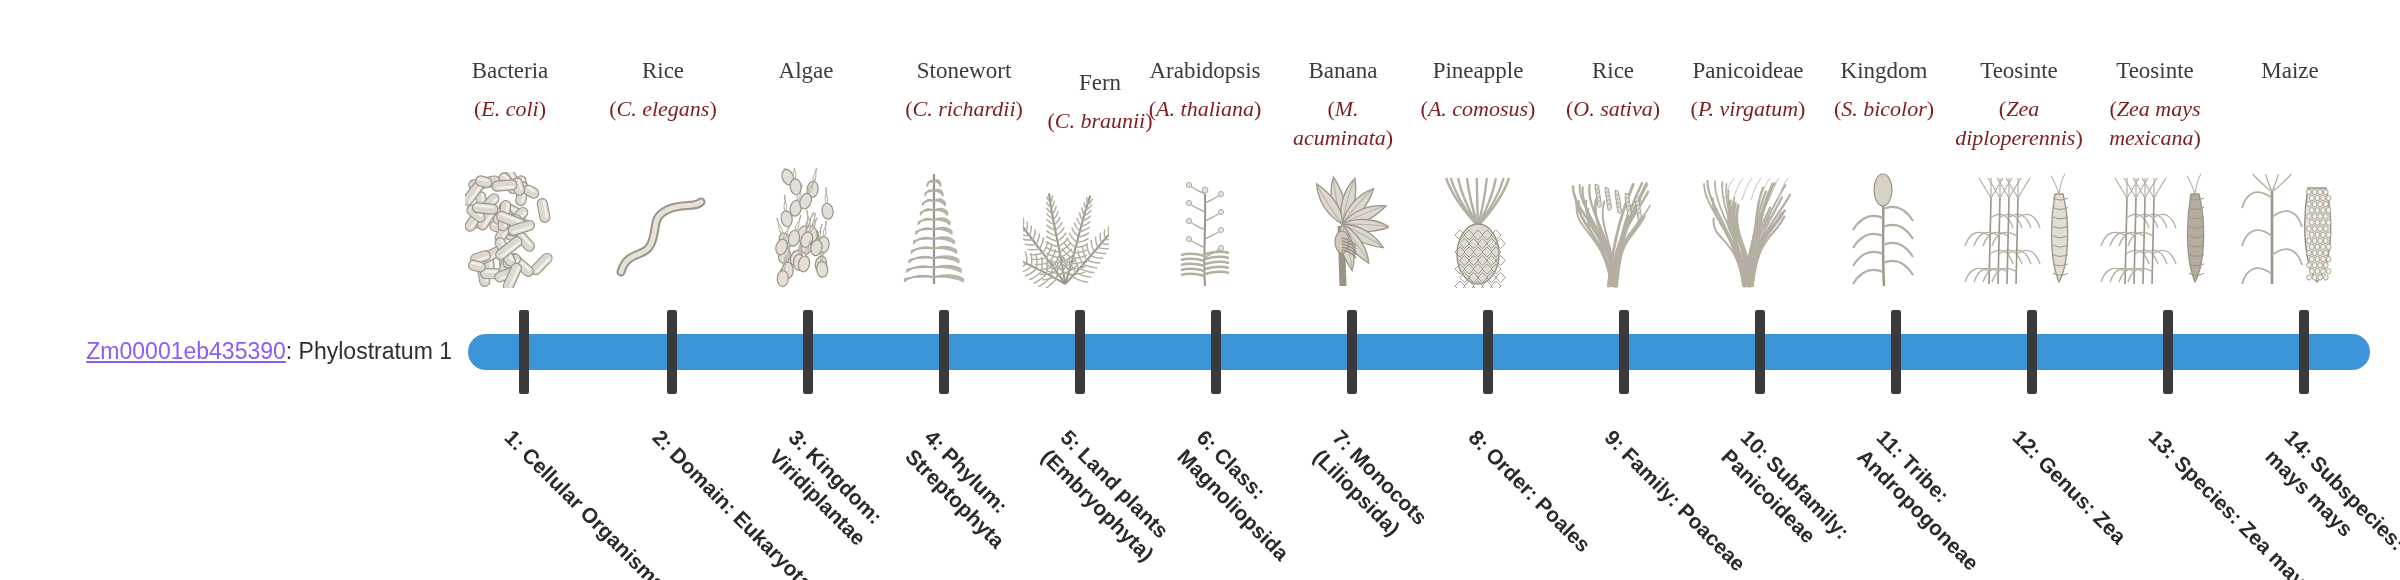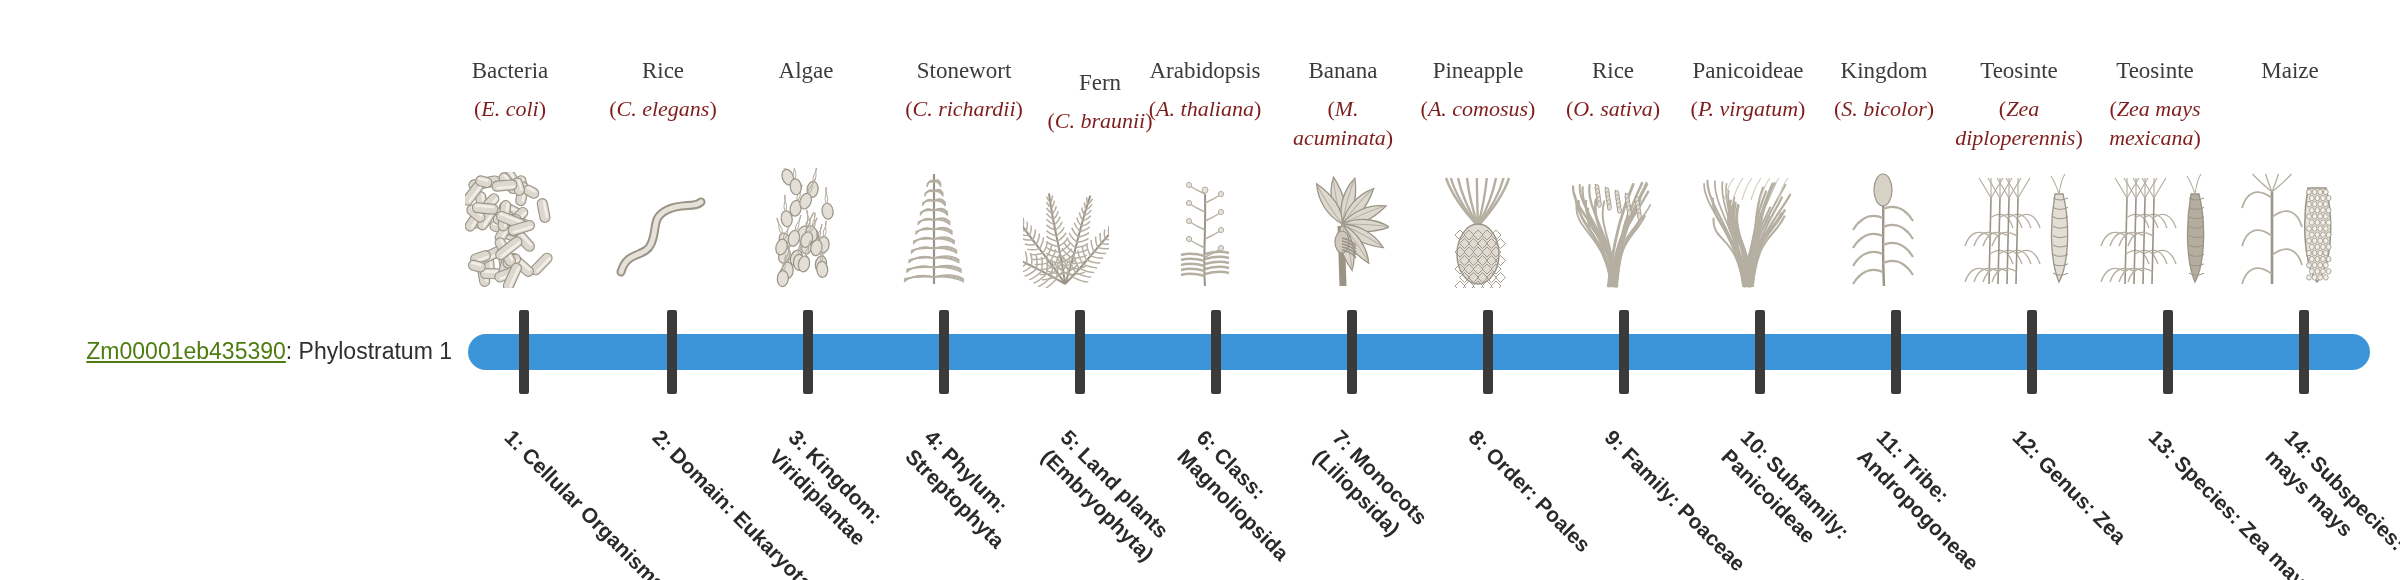--- a/index.html
+++ b/index.html
@@ -8,21 +8,21 @@
     font-family:"Liberation Sans", sans-serif;
     color:#3b3b3b;overflow:hidden;position:relative;
   }
   #stage{position:relative;width:2400px;height:580px;}
 
   
   .row-label{
     position:absolute; left:0; top:338px; width:452px;
     text-align:right; font-size:23px; color:#2f2f2f; white-space:nowrap;
   }
-  .gene-link{color:#4d7c0f;text-decoration:underline;}
+  .gene-link{color:#8b5cf6;text-decoration:underline;}
 
   
   .sp-col{
     position:absolute; top:56px; text-align:center;font-family:Liberation Serif, serif;
   }
   .sp-common{
     font-size:23px; color:#3b3b3b; line-height:30px; white-space:nowrap;
   }
   .sp-latin{
     font-size:22px; color:#7f1d1d; font-style:italic; line-height:29px;

